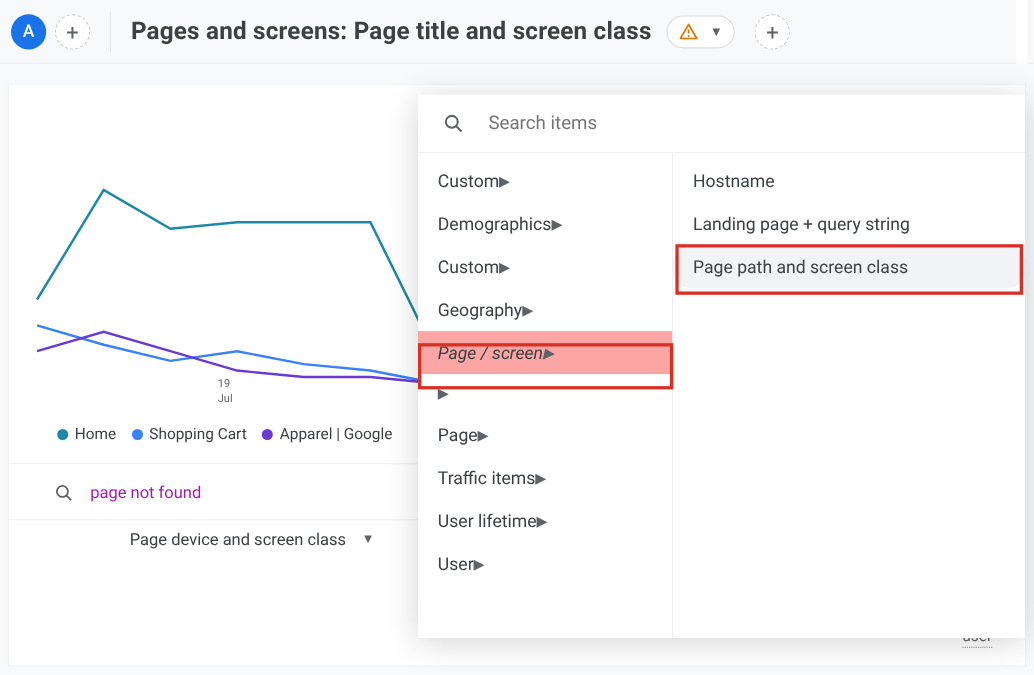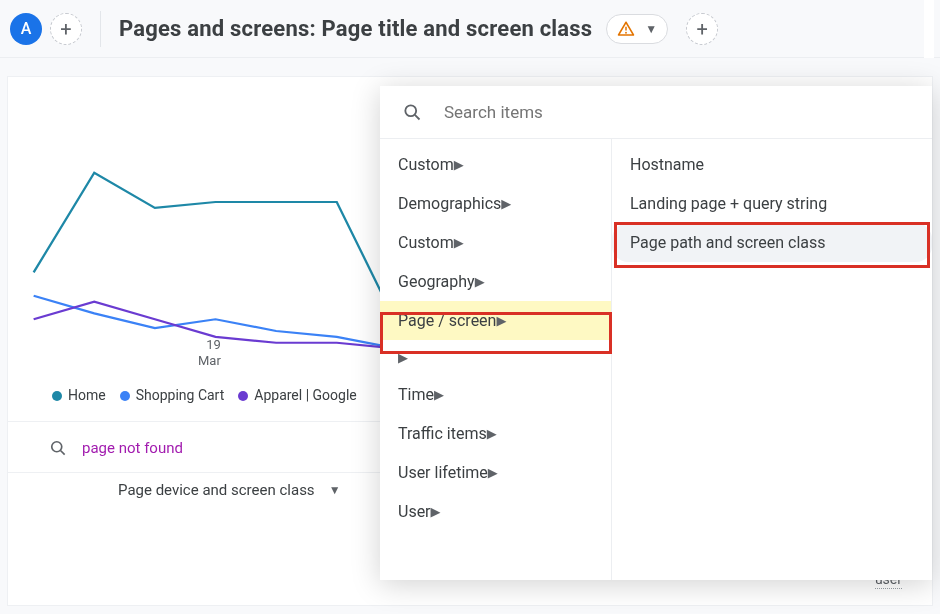--- a/index.html
+++ b/index.html
@@ -15,41 +15,41 @@
   .warn-pill { margin-left:14px; height:30px; border:1px solid #dadce0; border-radius:30px; display:flex; align-items:center; padding:0 10px; gap:10px; background:#fff;}
   .warn-pill svg { width:18px; height:18px; }
   .caret { color:#5f6368; font-size:12px; }
   .header .right-plus { margin-left:18px; }
   .header .far-right { margin-left:auto; width:10px; height:58px; background:#fff; }
 
   
   .panel { position:absolute; left:7px; top:76px; width:926px; height:530px; background:#fff; border:1px solid #eef0f3; }
   .chart { position:relative; width:100%; height:310px; padding:28px 40px 0 16px; }
   .chart svg { width:100%; height:100%; display:block; }
-  .xaxis { position:absolute; left:190px; bottom:18px; text-align:right; font-size:13px; color:#5f6368; line-height:1.25; }
+  .xaxis { position:absolute; left:190px; bottom:18px; text-align:left; font-size:10px; color:#5f6368; line-height:1.25; }
   .legend { display:flex; gap:14px; align-items:center; padding:0 0 14px 44px; font-size:14px; color:#3c4043; }
   .dot { width:10px; height:10px; border-radius:50%; display:inline-block; margin-right:6px; vertical-align:-1px;}
   .divider { height:1px; background:#eef0f3; margin:4px 0 0 0; }
   .searchrow { display:flex; align-items:center; gap:14px; padding:16px 0 10px 40px; color:#5f6368; }
   .searchrow input { border:none; outline:none; font-size:15px; color:#a21caf; width:260px; background:transparent; }
   .dimrow { display:flex; align-items:center; padding:8px 0 0 110px; font-size:15px; color:#3c4043; }
   .dimrow .caret { margin-left:14px; font-size:12px; color:#5f6368; }
 
   .userlabel { position:absolute; right:30px; bottom:16px; font-size:14px; color:#5f6368; border-bottom:1px dotted #9aa0a6; padding-bottom:1px; }
 
   
   .popup { position:absolute; left:380px; top:86px; width:552px; height:494px; background:#fff; box-shadow:0 4px 28px rgba(0,0,0,.18); display:flex; flex-direction:column; }
   .popup .search { display:flex; align-items:center; gap:22px; padding:16px 22px; border-bottom:1px solid #eceef1; }
   .popup .search input { border:none; outline:none; font-size:17px; color:#3c4043; width:300px; }
   .popup .cols { flex:1; display:flex; }
   .col1 { width:232px; border-right:1px solid #eceef1; padding:6px 0; }
   .col2 { flex:1; padding:6px 0; }
   .mitem { display:flex; align-items:center; justify-content:flex-start; padding:10px 18px 10px 18px; font-size:16px; color:#3c4043; cursor:default; }
   .mitem .chev { color:#5f6368; font-size:13px; }
-  .mitem.sel { background:#fef9c3; }
+  .mitem.sel { background:#fca5a5;font-style:italic; }
   .ritem { padding:10px 18px; font-size:16px; color:#3c4043; }
   .hilite-left { position:absolute; left:380px; top:312px; width:232px; height:42px; border:3px solid #d93025; pointer-events:none; }
   .hilite-right { position:absolute; left:614px; top:222px; width:316px; height:46px; border:3px solid #d93025; pointer-events:none; }
   .ritem.sel { background:#f1f3f6;border-radius:16px; }
 
   .icon-search { width:20px; height:20px; }
 </style>
 </head>
 <body>
 
@@ -75,21 +75,21 @@
     <svg viewBox="0 0 900 310" preserveAspectRatio="none">
 
       <g id="chart-lines">
           <polyline points="10,184 72.85714285714286,74.44444444444443 135.71428571428572,113.11111111111109 198.57142857142856,106.66666666666669 261.42857142857144,106.66666666666669 324.2857142857143,106.66666666666669 387.1428571428571,242 450,209.77777777777777 512.8571428571429,113.11111111111109 575.7142857142857,55.111111111111114 638.5714285714286,61.55555555555557 701.4285714285714,113.11111111111109 764.2857142857142,171.11111111111111 827.1428571428571,171.11111111111111 890,184" fill="none" stroke="#1e88a7" stroke-width="2.4"></polyline>
           <polyline points="10,209.77777777777777 72.85714285714286,229.11111111111111 135.71428571428572,245.22222222222223 198.57142857142856,235.55555555555554 261.42857142857144,248.44444444444446 324.2857142857143,254.88888888888889 387.1428571428571,267.77777777777777 450,264.55555555555554 512.8571428571429,242 575.7142857142857,203.33333333333334 638.5714285714286,229.11111111111111 701.4285714285714,209.77777777777777 764.2857142857142,235.55555555555554 827.1428571428571,242 890,261.3333333333333" fill="none" stroke="#3b82f6" stroke-width="2.4"></polyline>
           <polyline points="10,235.55555555555554 72.85714285714286,216.22222222222223 135.71428571428572,235.55555555555554 198.57142857142856,254.88888888888889 261.42857142857144,261.3333333333333 324.2857142857143,261.3333333333333 387.1428571428571,267.77777777777777 450,267.77777777777777 512.8571428571429,258.1111111111111 575.7142857142857,242 638.5714285714286,242 701.4285714285714,254.88888888888889 764.2857142857142,248.44444444444446 827.1428571428571,261.3333333333333 890,267.77777777777777" fill="none" stroke="#6a3bd1" stroke-width="2.4"></polyline>
         </g>
     </svg>
     <div class="xaxis">
       <div>19</div>
-      <div>Mar</div>
+      <div>Jul</div>
     </div>
   </div>
   <div class="legend" id="legend">
       <span><span class="dot" style="background: rgb(30, 136, 167);"></span>Home</span>
       <span><span class="dot" style="background: rgb(59, 130, 246);"></span>Shopping Cart</span>
       <span><span class="dot" style="background: rgb(106, 59, 209);"></span>Apparel | Google</span>
     </div>
   <div class="divider"></div>
   <div class="searchrow">
     <svg class="icon-search" viewBox="0 0 24 24">
@@ -133,21 +133,21 @@
           <span class="chev">▶</span>
         </div>
         <div class="mitem sel">
           <span>Page / screen</span>
           <span class="chev">▶</span>
         </div>
         <div class="mitem">
           <span class="chev">▶</span>
         </div>
         <div class="mitem">
-          <span>Time</span>
+          <span>Page</span>
           <span class="chev">▶</span>
         </div>
         <div class="mitem">
           <span>Traffic items</span>
           <span class="chev">▶</span>
         </div>
         <div class="mitem">
           <span>User lifetime</span>
           <span class="chev">▶</span>
         </div>

